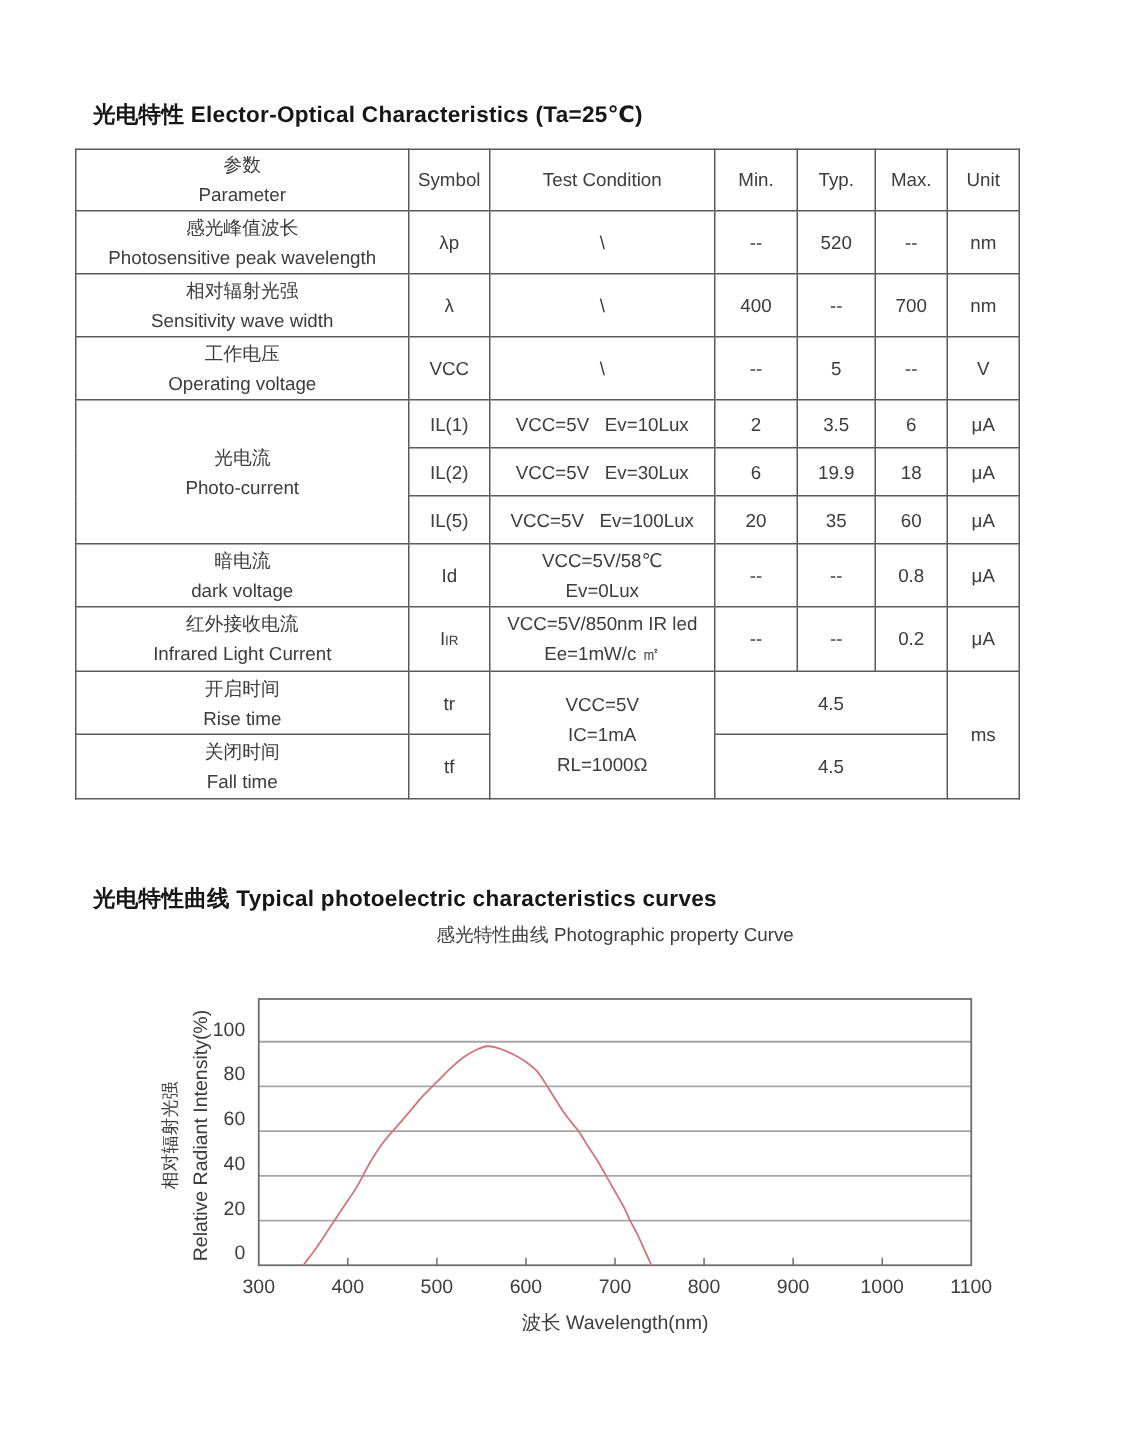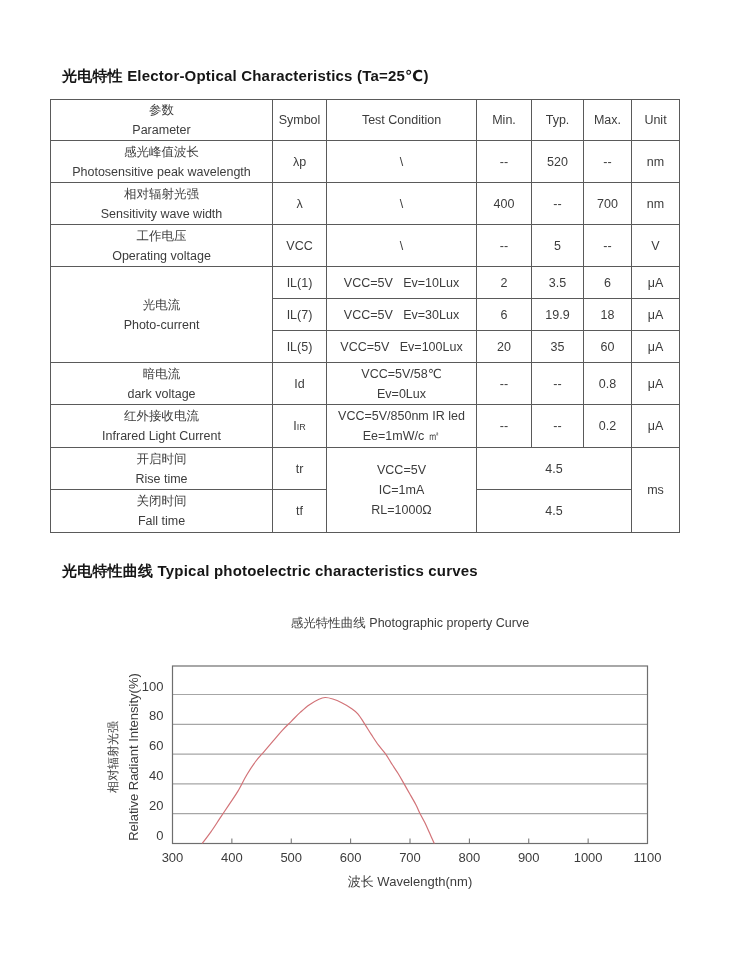--- a/index.html
+++ b/index.html
@@ -1,21 +1,21 @@
 <!DOCTYPE html>
 <html><head>
 <meta charset="utf-8">
 <style>
   html,body{margin:0;padding:0;background:#ffffff;}
   body{width:750px;height:970px;position:relative;overflow:hidden;
        font-family:"Liberation Sans","DejaVu Sans",sans-serif;color:#3c3c3c;}
   .sec-title{position:absolute;left:62px;font-size:15px;font-weight:bold;color:#161616;
              white-space:pre;letter-spacing:0.2px;}
   #title-electro{top:67px;}
-  #title-curves{top:562px;}
+  #title-curves{top:590px;}
   table.spec{position:absolute;left:50px;top:99px;border-collapse:collapse;table-layout:fixed;}
   table.spec td{border:1px solid #5a5a5a;text-align:center;vertical-align:middle;
                 padding:0 2px;font-size:12.5px;line-height:1.6;white-space:pre-wrap;color:#3c3c3c;}
   tr.h-head{height:40px;} tr.h-std{height:42px;} tr.h-il{height:32px;}
   tr.h-ir{height:43px;margin-top:44px;} tr.h-tr{height:42px;margin-top:29px;} tr.h-tf{height:43px;}
   .sub{font-size:9px;}
   svg text{font-family:"Liberation Sans","DejaVu Sans",sans-serif;fill:#3c3c3c;}
 </style>
 </head>
 <body>
@@ -77,21 +77,21 @@
     <td rowspan="3">光电流
 Photo-current</td>
     <td>IL(1)</td>
     <td>VCC=5V   Ev=10Lux</td>
     <td>2</td>
     <td>3.5</td>
     <td>6</td>
     <td>μA</td>
   </tr>
   <tr class="h-il">
-    <td>IL(7)</td>
+    <td>IL(2)</td>
     <td>VCC=5V   Ev=30Lux</td>
     <td>6</td>
     <td>19.9</td>
     <td>18</td>
     <td>μA</td>
   </tr>
   <tr class="h-il">
     <td>IL(5)</td>
     <td>VCC=5V   Ev=100Lux</td>
     <td>20</td>

